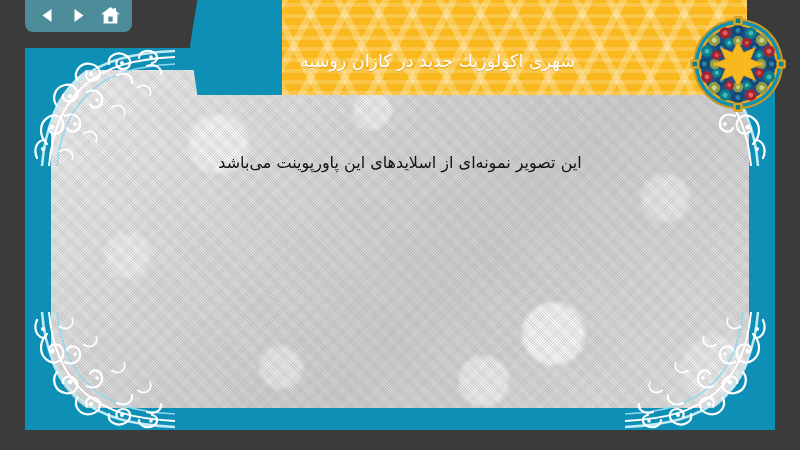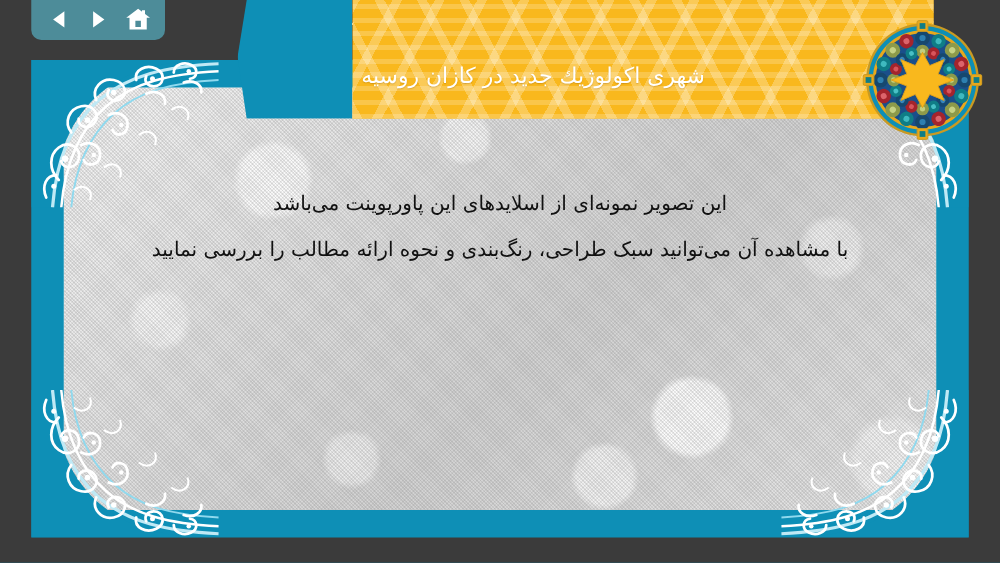--- a/index.html
+++ b/index.html
@@ -111,21 +111,21 @@
     background-image:
       repeating-linear-gradient(0deg, rgba(255,255,255,.20) 0 4px, rgba(255,255,255,0) 4px 11px),
       repeating-linear-gradient(62deg, rgba(255,255,255,.26) 0 7px, rgba(255,255,255,0) 7px 30px),
       repeating-linear-gradient(-62deg, rgba(255,255,255,.26) 0 7px, rgba(255,255,255,0) 7px 30px);
     pointer-events:none;
   }
   .banner-title{
     position:absolute; inset:0;
     display:flex; flex-direction:column;
     align-items:flex-end; justify-content:center;
-    padding:4px 12px 4px 7px;
+    padding:4px 12px 4px 18px;
     direction:rtl;
     z-index:2;
   }
   .banner-title .tline{
     color:#ffffff;
     font-size:17.5px;
     line-height:27px;
     font-family:"DejaVu Sans", sans-serif;
     white-space:nowrap;
     text-shadow:0 1px 1px rgba(120,70,0,.25);
@@ -332,21 +332,20 @@
           <circle cx="27" cy="79" r="2.6"></circle>
             <circle cx="45" cy="48" r="2.3"></circle>
           <circle cx="18" cy="101" r="2"></circle>
             <circle cx="50" cy="76" r="1.8"></circle>
         </g>
       </svg>
     </div>
 
     <div class="body-text">
       <div class="bline">این تصویر نمونه‌ای از اسلایدهای این پاورپوینت می‌باشد</div>
-      <div class="bline">با مشاهده آن می‌توانید سبک طراحی، رنگ‌بندی و نحوه ارائه مطالب را بررسی نمایید</div>
     </div>
 
   </div>
 
   <div class="title-overline">
     <div class="tline" style="color:#fff;font-size:17.5px;line-height:27px;white-space:nowrap;font-family:'DejaVu Sans',sans-serif;">کامل بررسی طراحی معماری منطقه</div>
   </div>
 
   <div class="banner-wrap">
     <div class="pennant">

